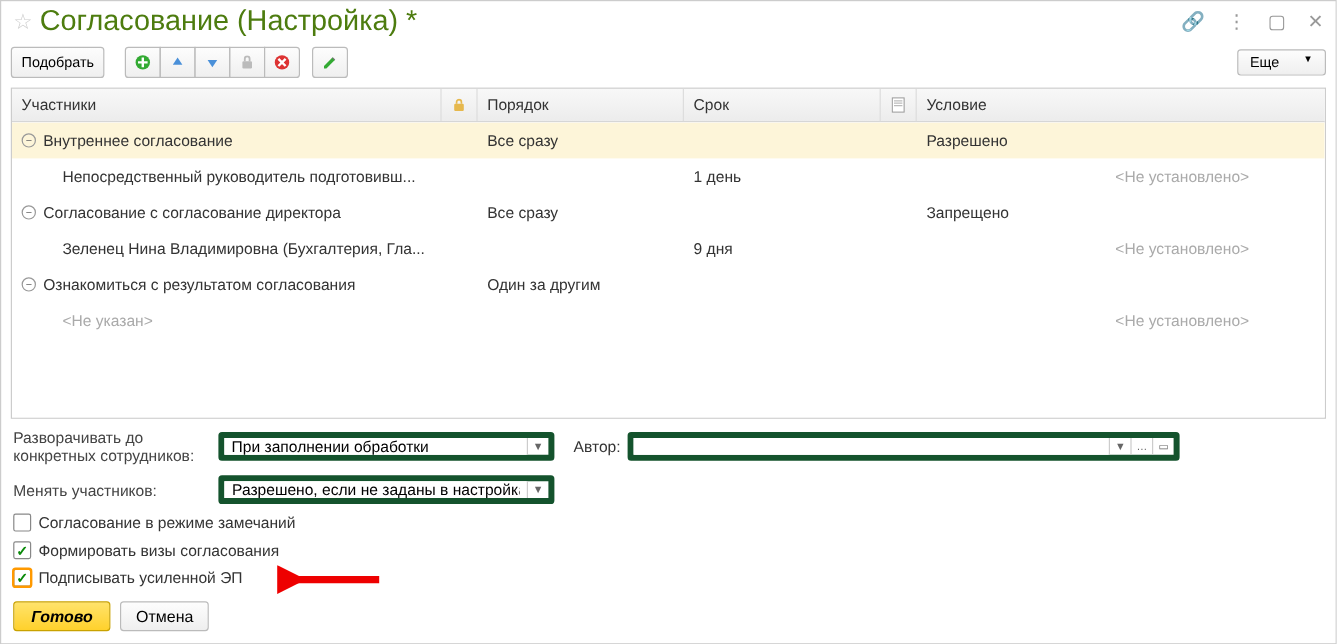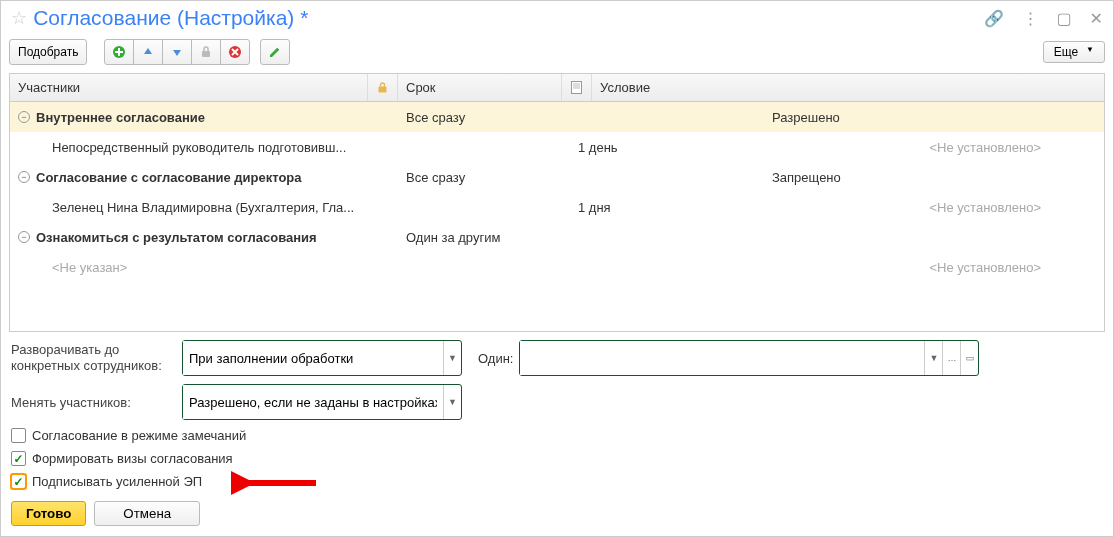--- a/index.html
+++ b/index.html
@@ -1,64 +1,64 @@
 <!DOCTYPE html>
 <html><head>
 <meta charset="utf-8">
 <style>
 * { box-sizing: border-box; margin: 0; padding: 0; }
 body { font-family: Arial, sans-serif; font-size: 13px; color: #333; background: #fff; }
 .window { width: 1114px; height: 537px; border: 1px solid #ccc; position: relative; display: flex; flex-direction: column; }
 .titlebar { display: flex; align-items: center; padding: 6px 10px; height: 34px; }
 .star { color: #ccc; font-size: 18px; margin-right: 6px; cursor: pointer; }
-.title { font-size: 21px; color: #3b82f6; flex: 1; }
+.title { font-size: 24px; color: #4d7c0f; flex: 1; }
 .win-controls { display: flex; gap: 18px; align-items: center; color: #999; }
 .win-controls span { cursor: pointer; font-size: 16px; }
 .toolbar { display: flex; align-items: center; padding: 4px 8px 8px 8px; gap: 0; }
 .btn { border: 1px solid #bbb; background: linear-gradient(#fdfdfd,#efefef); border-radius: 3px; padding: 3px 8px; font-size: 12px; cursor: pointer; display: inline-flex; align-items: center; justify-content: center; height: 26px; }
 .btn-icon { width: 30px; padding: 0; }
 .toolbar-group { display: flex; }
 .toolbar-group .btn { border-radius: 0; margin-left: -1px; }
 .toolbar-group .btn:first-child { border-radius: 3px 0 0 3px; margin-left: 0; }
 .toolbar-group .btn:last-child { border-radius: 0 3px 3px 0; }
 .spacer { flex: 1; }
-.more-btn { border: 1px solid #bbb; background: linear-gradient(#fdfdfd,#efefef); border-radius: 3px; padding: 3px 10px; font-size: 12px; cursor: pointer; display: inline-flex; gap: 8px; }
+.more-btn { border: 1px solid #bbb; background: linear-gradient(#fdfdfd,#efefef); border-radius: 3px; padding: 3px 10px; font-size: 12px; cursor: pointer; display: inline-flex; gap: 20px; }
 .tree-container { margin: 0 8px; border: 1px solid #ccc; flex: 1; overflow: hidden; display: flex; flex-direction: column; }
 .tree-header { display: flex; background: linear-gradient(#f8f8f8,#ececec); border-bottom: 1px solid #ccc; font-size: 13px; }
 .th { padding: 6px 8px; border-right: 1px solid #ddd; display: flex; align-items: center; }
 .col-participants { width: 358px; }
 .col-lock { width: 30px; justify-content: center; }
 .col-order { width: 172px; }
 .col-deadline { width: 164px; }
 .col-doc { width: 30px; justify-content: center; }
 .col-change { width: 140px; }
 .col-condition { width: 145px; }
 .tree-body { flex: 1; overflow: auto; background: #fff; }
 .row { display: flex; height: 30px; align-items: center; font-size: 13px; border-bottom: 0px solid transparent; }
 .row.selected { background: #fdf5d9; }
 .cell { padding: 0 8px; overflow: hidden; white-space: nowrap; text-overflow: ellipsis; }
 .cell.col-participants { display: flex; align-items: center; }
 .tree-toggle { width: 12px; height: 12px; border: 1px solid #999; border-radius: 50%; display: inline-flex; align-items: center; justify-content: center; font-size: 9px; line-height: 1; margin-right: 6px; color: #666; cursor: pointer; flex-shrink: 0; }
 .indent-1 { padding-left: 42px; }
-.bold { font-weight: bold; }
+.bold { font-weight: normal; }
 .placeholder { color: #aaa; text-align: right; }
 .footer { padding: 8px 10px 10px 10px; display: flex; flex-direction: column; gap: 8px; font-size: 13px; }
 .form-row { display: flex; align-items: center; gap: 6px; }
 .form-label { width: 165px; color: #444; }
-.select-wrap { display: flex; border: 1px solid #14532d; border-radius: 3px; height: 36px; background: #fff; }
+.select-wrap { display: flex; border: 5px solid #14532d; border-radius: 3px; height: 24px; background: #fff; }
 .select-input { border: none; padding: 0 6px; outline: none; font-size: 13px; flex: 1; }
 .select-btn { width: 18px; border-left: 1px solid #ccc; display: flex; align-items: center; justify-content: center; cursor: pointer; font-size: 9px; color: #666; }
 .check-row { display: flex; align-items: center; gap: 6px; }
 .checkbox { width: 15px; height: 15px; border: 1px solid #888; border-radius: 2px; display: inline-flex; align-items: center; justify-content: center; cursor: pointer; background: #fff; }
 .checkbox.checked { color: #0a8a0a; font-size: 12px; font-weight: bold; }
 .checkbox.hl { outline: 2px solid #f90; outline-offset: -1px; }
 .arrow-annot { position: absolute; left: 230px; top: 470px; pointer-events: none; }
 .btn-row { display: flex; gap: 8px; margin-top: 4px; }
-.btn-primary { background: linear-gradient(#ffe36b,#ffd12c); border: 1px solid #c9a200; font-weight: bold; padding: 4px 14px; border-radius: 3px; cursor: pointer; }
-.btn-secondary { background: linear-gradient(#fdfdfd,#efefef); border: 1px solid #bbb; padding: 4px 28px; border-radius: 3px; cursor: pointer; }
+.btn-primary { background: linear-gradient(#ffe36b,#ffd12c); border: 1px solid #c9a200; font-weight: bold; padding: 4px 14px; border-radius: 3px; cursor: pointer; font-style: italic; }
+.btn-secondary { background: linear-gradient(#fdfdfd,#efefef); border: 1px solid #bbb; padding: 4px 12px; border-radius: 3px; cursor: pointer; }
 svg { display: block; }
 </style>
 </head>
 <body>
 
 <div class="window">
   <div class="titlebar">
     <span class="star">☆</span>
     <span class="title">Согласование (Настройка) *</span>
     <div class="win-controls">
@@ -116,20 +116,21 @@
 
   <div class="tree-container">
     <div class="tree-header">
       <div class="th col-participants">Участники</div>
       <div class="th col-lock">
           <svg width="11" height="11">
             <rect x="1.5" y="4.5" width="8" height="6" rx="1" fill="#e6b84d"></rect>
             <path d="M3.5 4.5 V3 a2 2 0 0 1 4 0 V4.5" fill="none" stroke="#e6b84d" stroke-width="1.4"></path>
           </svg>
         </div>
+      <div class="th col-order">Порядок</div>
       <div class="th col-deadline">Срок</div>
       <div class="th col-doc">
           <svg width="11" height="13">
             <rect x="0.5" y="0.5" width="10" height="12" fill="#fff" stroke="#999"></rect>
             <line x1="2" y1="3" x2="9" y2="3" stroke="#bbb"></line>
             <line x1="2" y1="5" x2="9" y2="5" stroke="#bbb"></line>
             <line x1="2" y1="7" x2="9" y2="7" stroke="#bbb"></line>
           </svg>
         </div>
       <div class="th col-condition" style="border-right:none">Условие</div>
@@ -169,21 +170,21 @@
           <div class="cell col-doc"></div>
           <div class="cell col-change">Запрещено</div>
           <div class="cell col-condition"></div>
         </div>
         <div class="row">
           <div class="cell col-participants indent-1">
             <span class="">Зеленец Нина Владимировна (Бухгалтерия, Гла...</span>
           </div>
           <div class="cell col-lock"></div>
           <div class="cell col-order"></div>
-          <div class="cell col-deadline">1 дня</div>
+          <div class="cell col-deadline">9 дня</div>
           <div class="cell col-doc"></div>
           <div class="cell col-change"></div>
           <div class="cell col-condition placeholder">&lt;Не установлено&gt;</div>
         </div>
         <div class="row">
           <div class="cell col-participants">
             <span class="tree-toggle">−</span>
             <span class="bold">Ознакомиться с результатом согласования</span>
           </div>
           <div class="cell col-lock"></div>
@@ -207,21 +208,21 @@
       </div>
   </div>
 
   <div class="footer">
     <div class="form-row">
       <div class="form-label" style="line-height:1.2">Разворачивать до конкретных сотрудников:</div>
       <div class="select-wrap" style="width:280px">
         <input class="select-input" readonly="" value="При заполнении обработки" style="">
         <div class="select-btn">▼</div>
       </div>
-      <div style="margin-left:10px">Один:</div>
+      <div style="margin-left:10px">Автор:</div>
       <div class="select-wrap" style="width:460px">
         <input class="select-input" value="" style="">
         <div class="select-btn">▼</div>
         <div class="select-btn">…</div>
         <div class="select-btn">▭</div>
       </div>
     </div>
     <div class="form-row">
       <div class="form-label">Менять участников:</div>
       <div class="select-wrap" style="width:280px">

